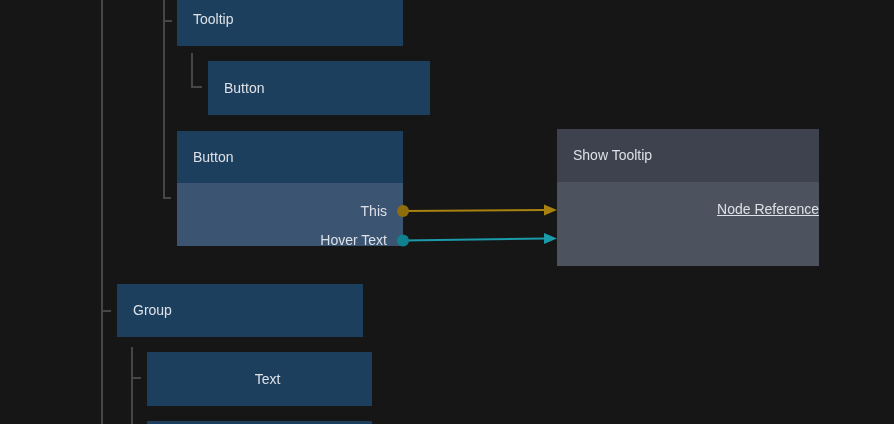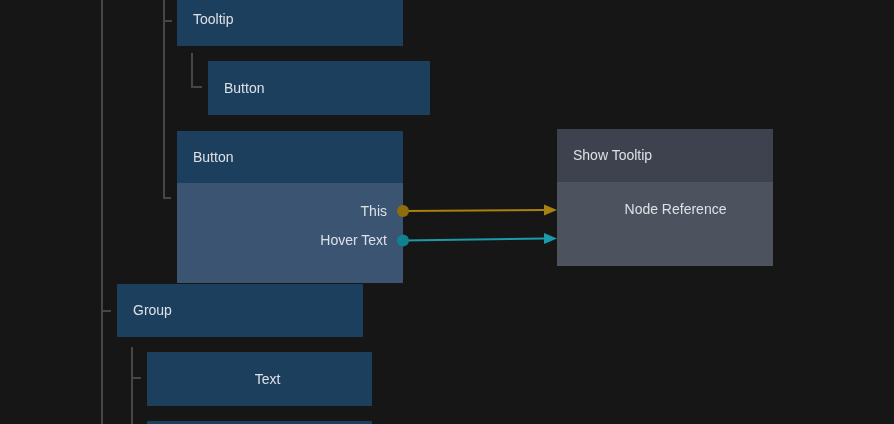--- a/index.html
+++ b/index.html
@@ -45,21 +45,21 @@
     background: var(--node-body-blue, #3a5472);
   }
   .port-row {
     position: absolute;
     left: 0; right: 0;
     height: 28px;
     line-height: 28px;
     white-space: nowrap;
   }
   .port-row.out { text-align: right; padding-right: 16px; }
-  .port-row.in  { text-align: center;  padding-left: 21px; }
+  .port-row.in  { text-align: right;  padding-left: 21px; text-decoration: underline; }
 
   
   .action-header { background: var(--action-header-gray, #3d424e); }
   .action-body   { background: var(--action-body-gray, #4d525f); }
 
   .wire-layer {
     position: absolute;
     left: 0; top: 0;
     width: 894px; height: 424px;
     pointer-events: none;
@@ -86,27 +86,27 @@
   </div>
 
   <div class="node" style="left:208px; top:61px; width:222px; height:54px;">
     <span class="node-label" style="line-height:54px;">Button</span>
   </div>
 
   <div style="position:absolute; left:177px; top:131px; width:226px; height:135px;">
     <div class="gn-header" style="height:52px;">
       <span class="node-label" style="line-height:52px;">Button</span>
     </div>
-    <div class="gn-body" style="top:52px; height:100px;">
+    <div class="gn-body" style="top:52px; height:63px;">
       <div class="port-row out" style="top:14px;">This</div>
       <div class="port-row out" style="top:43px;">Hover Text</div>
     </div>
   </div>
 
-  <div style="position:absolute; left:557px; top:129px; width:216px; height:137px;">
+  <div style="position:absolute; left:557px; top:129px; width:262px; height:137px;">
     <div class="gn-header action-header" style="height:53px;">
       <span class="node-label" style="line-height:53px;">Show Tooltip</span>
     </div>
     <div class="gn-body action-body" style="top:53px; height:84px;">
       <div class="port-row in" style="top:13px;">Node Reference</div>
     </div>
   </div>
 
   <div class="node" style="left:117px; top:284px; width:246px; height:53px;">
     <span class="node-label" style="line-height:53px;">Group</span>

